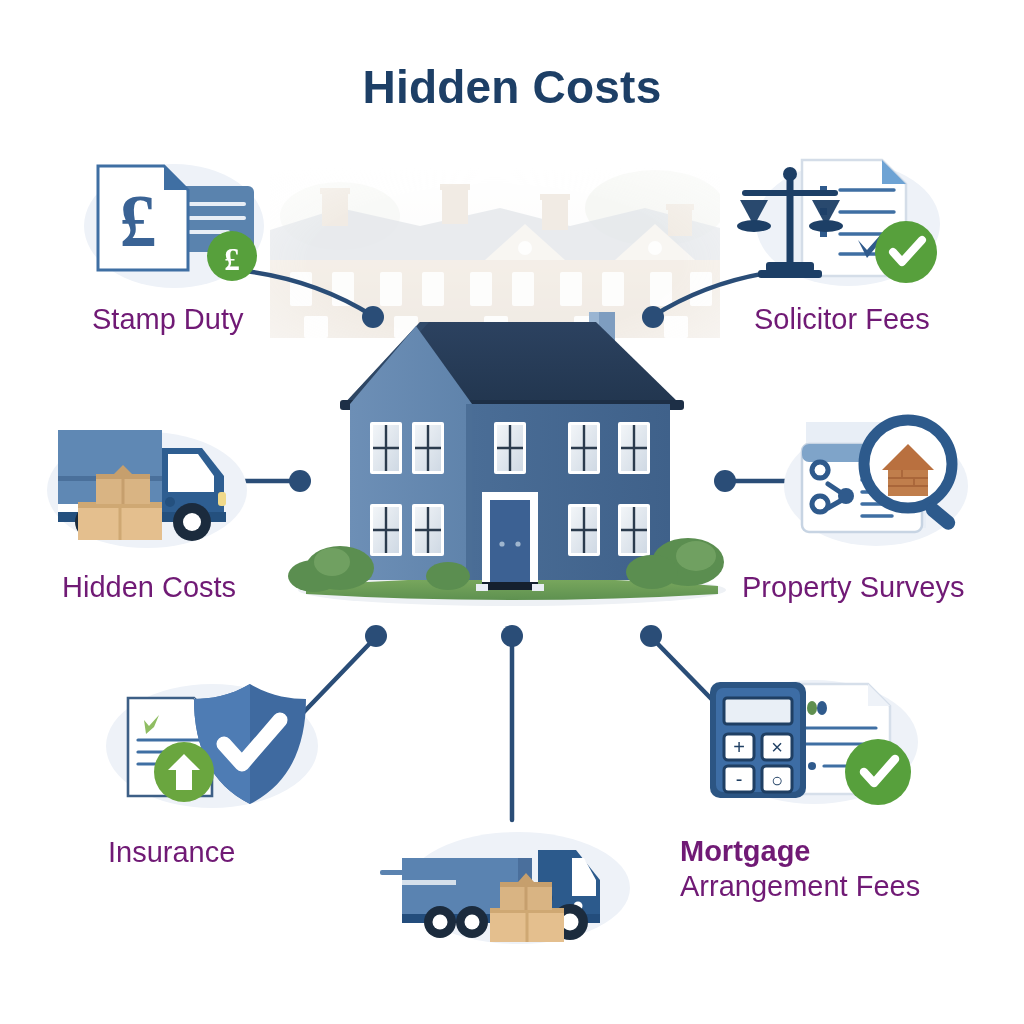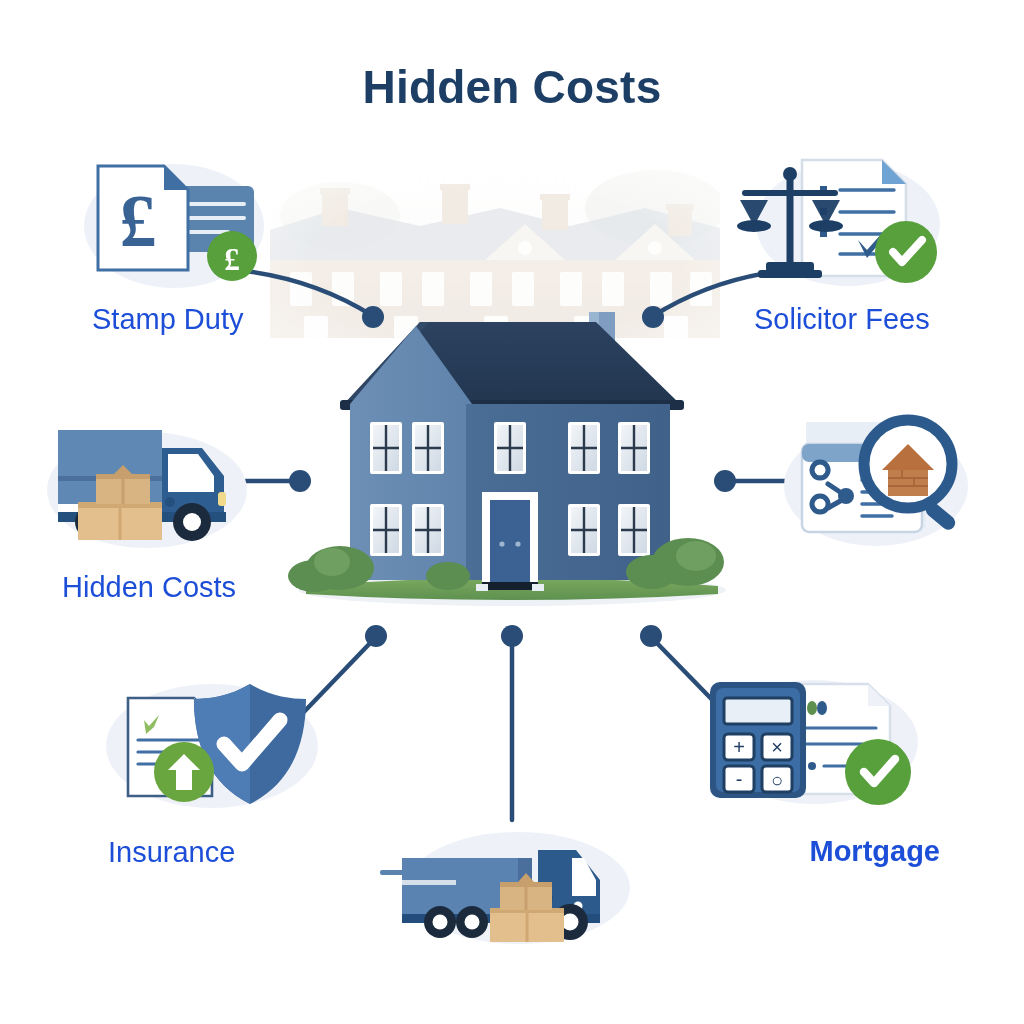--- a/index.html
+++ b/index.html
@@ -23,33 +23,33 @@
   .terrace{
     position:absolute;left:270px;top:168px;width:450px;height:170px;
     opacity:.40;
     -webkit-mask-image:radial-gradient(120% 130% at 50% 55%, #000 35%, rgba(0,0,0,.25) 68%, rgba(0,0,0,0) 92%);
             mask-image:radial-gradient(120% 130% at 50% 55%, #000 35%, rgba(0,0,0,.25) 68%, rgba(0,0,0,0) 92%);
   }
 
   
   .label{
     position:absolute;
-    color:#1d4ed8;
+    color:#701a75;
     font-size:29px;font-weight:400;
     white-space:nowrap;
     line-height:1.22;
   }
   .label.two-line{white-space:normal;text-align:center;width:300px;}
 
   #lbl-stamp{left:92px;top:302px;}
   #lbl-solicitor{left:745px;top:302px;margin-left:9px;}
   #lbl-moving{left:62px;top:570px;}
   #lbl-survey{left:742px;top:570px;}
   #lbl-insurance{left:108px;top:835px;}
-  #lbl-mortgage{left:640px;top:834px;width:300px;text-align:right;}
+  #lbl-mortgage{left:680px;top:834px;width:300px;text-align:left;}
 
   
   .icon-well{position:absolute;}
 
   svg{display:block;overflow:visible;}
 </style>
 </head>
 <body>
 
 <div id="stage">
@@ -479,20 +479,22 @@
       <path d="M146 60 l8 -9 8 9 z" fill="#c69f6d"></path>
     </svg>
   </div>
 
   <div class="label" id="lbl-stamp">Stamp Duty</div>
 
   <div class="label" id="lbl-solicitor">Solicitor Fees</div>
 
   <div class="label" id="lbl-moving">Hidden Costs</div>
 
+  <div class="label" id="lbl-survey">Property Surveys</div>
 
   <div class="label" id="lbl-insurance">Insurance</div>
 
   <div class="label two-line" id="lbl-mortgage">
     <div style="font-weight:700;">Mortgage</div>
+    <div>Arrangement Fees</div>
   </div>
 
 </div>
 
 </body></html>

